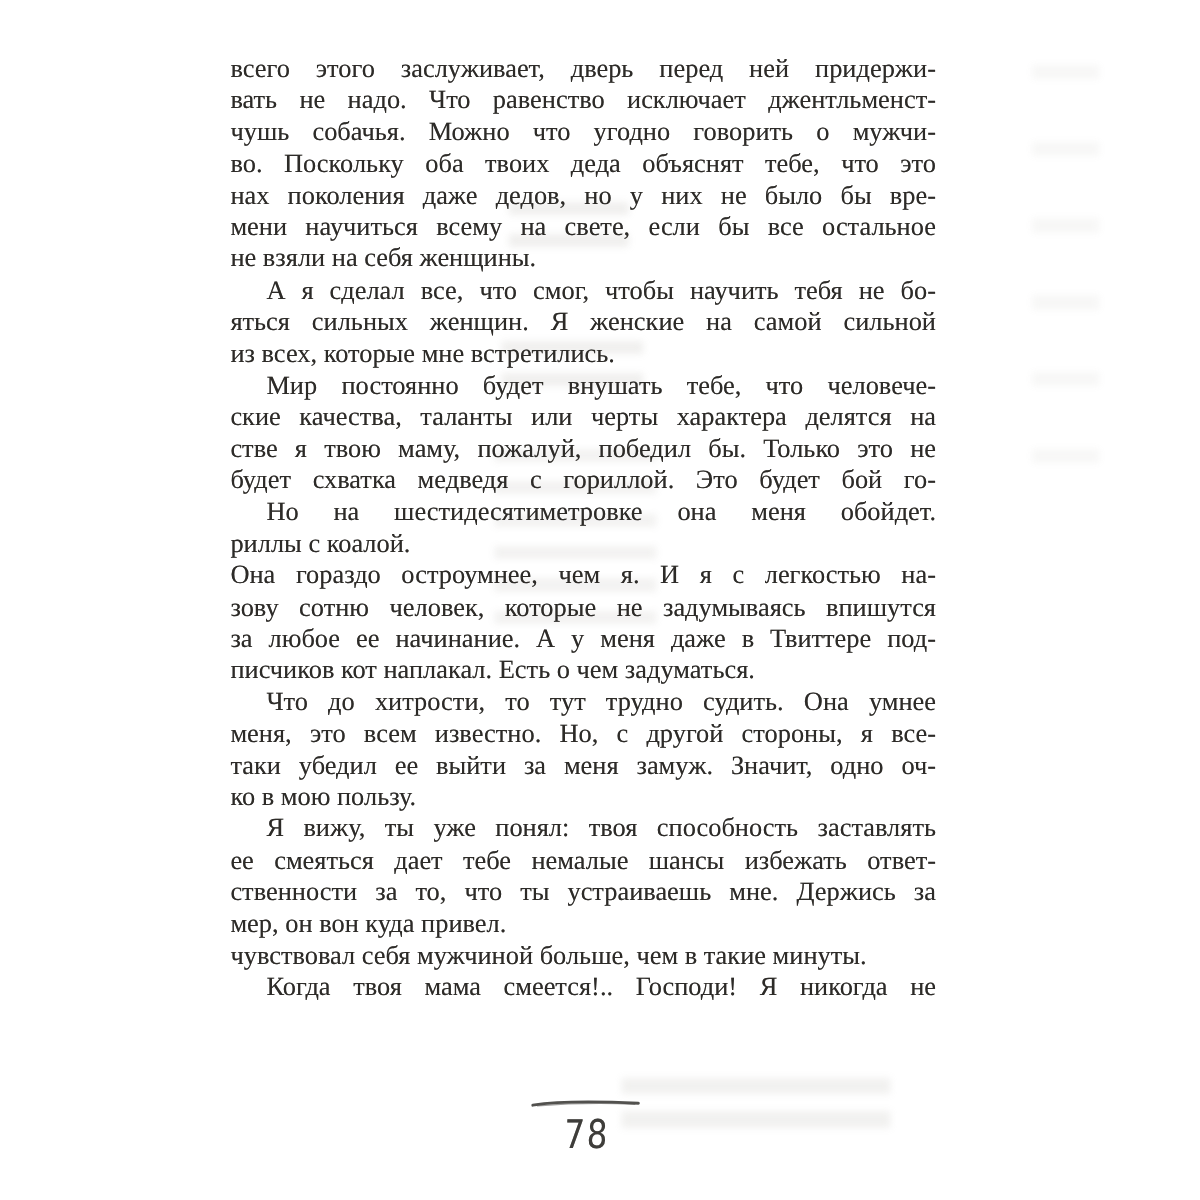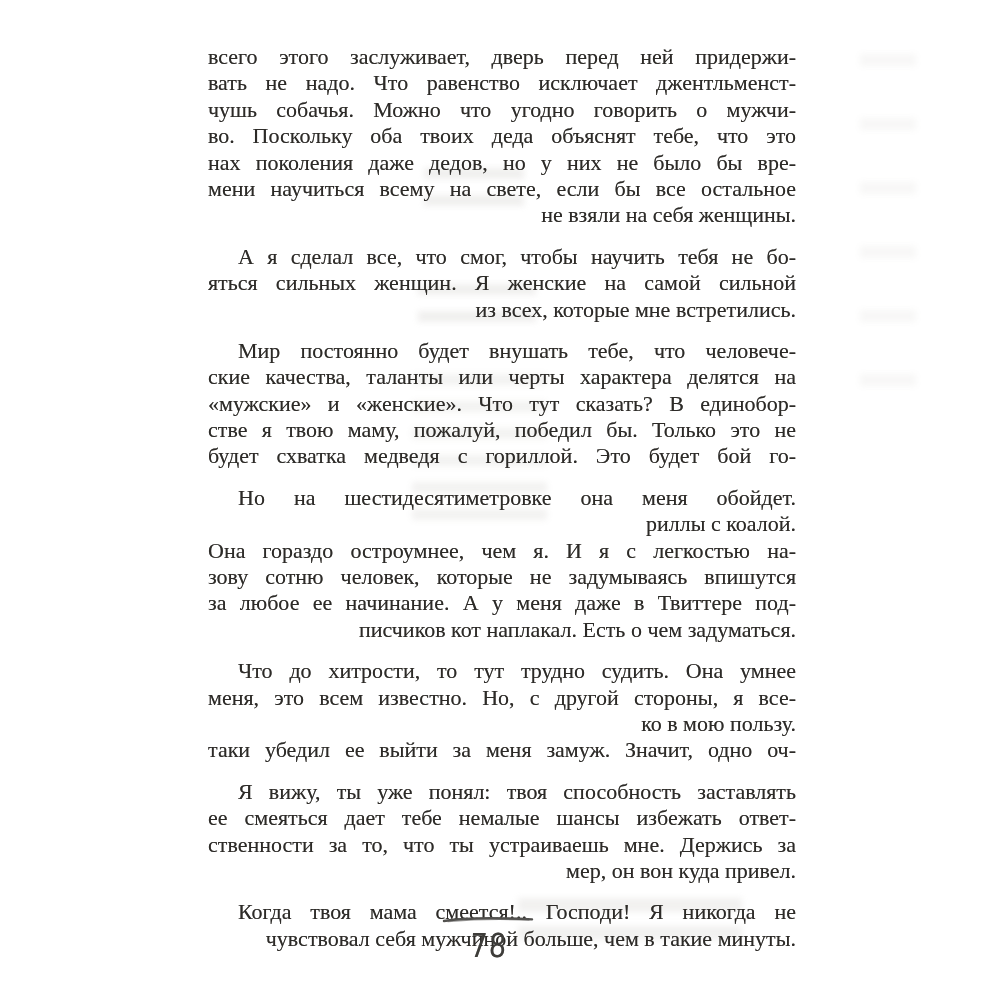--- a/index.html
+++ b/index.html
@@ -12,40 +12,39 @@
     height: 1000px;
     background: #ffffff;
     position: relative;
     overflow: hidden;
     font-family: "Liberation Serif", serif;
   }
 
   
   .text-block {
     position: absolute;
-    left: 208px;
+    left: 192px;
     top: 44px;
     width: 588px;
     color: #2d2b28;
     font-size: 22px;
     line-height: 26.4px;
     text-shadow: 0 0 0.5px rgba(45,43,40,0.55);
   }
   .line {
     height: 26.4px;
     overflow: hidden;
-    text-align: right;
+    text-align: left;
   }
   .line.j {
     text-align: justify;
     text-align-last: justify;
   }
   .line.indent {
     padding-left: 30px;
-    margin-top: 15px;
   }
 
   
   .footer-divider {
     position: absolute;
     left: 441px;
     top: 915px;
     width: 94px;
     height: 10px;
   }
@@ -114,38 +113,37 @@
     <div class="line j">чушь собачья. Можно что угодно говорить о мужчи-</div>
     <div class="line j">во. Поскольку оба твоих деда объяснят тебе, что это</div>
     <div class="line j">нах поколения даже дедов, но у них не было бы вре-</div>
     <div class="line j">мени научиться всему на свете, если бы все остальное</div>
     <div class="line">не взяли на себя женщины.</div>
     <div class="line j indent">А я сделал все, что смог, чтобы научить тебя не бо-</div>
     <div class="line j">яться сильных женщин. Я женские на самой сильной</div>
     <div class="line">из всех, которые мне встретились.</div>
     <div class="line j indent">Мир постоянно будет внушать тебе, что человече-</div>
     <div class="line j">ские качества, таланты или черты характера делятся на</div>
-    <div class="line j">«мужские» и «женские». Что тут сказать? В единобор-</div>
     <div class="line j">стве я твою маму, пожалуй, победил бы. Только это не</div>
     <div class="line j">будет схватка медведя с гориллой. Это будет бой го-</div>
     <div class="line j indent">Но на шестидесятиметровке она меня обойдет.</div>
     <div class="line">риллы с коалой.</div>
     <div class="line j">Она гораздо остроумнее, чем я. И я с легкостью на-</div>
     <div class="line j">зову сотню человек, которые не задумываясь впишутся</div>
     <div class="line j">за любое ее начинание. А у меня даже в Твиттере под-</div>
     <div class="line">писчиков кот наплакал. Есть о чем задуматься.</div>
     <div class="line j indent">Что до хитрости, то тут трудно судить. Она умнее</div>
     <div class="line j">меня, это всем известно. Но, с другой стороны, я все-</div>
+    <div class="line j">таки убедил ее выйти за меня замуж. Значит, одно оч-</div>
     <div class="line">ко в мою пользу.</div>
-    <div class="line j">таки убедил ее выйти за меня замуж. Значит, одно оч-</div>
     <div class="line j indent">Я вижу, ты уже понял: твоя способность заставлять</div>
     <div class="line j">ее смеяться дает тебе немалые шансы избежать ответ-</div>
     <div class="line j">ственности за то, что ты устраиваешь мне. Держись за</div>
     <div class="line">мер, он вон куда привел.</div>
+    <div class="line">чувствовал себя мужчиной больше, чем в такие минуты.</div>
     <div class="line j indent">Когда твоя мама смеется!.. Господи! Я никогда не</div>
-    <div class="line">чувствовал себя мужчиной больше, чем в такие минуты.</div>
   </div>
 
 <svg class="footer-divider" viewBox="0 0 94 10" xmlns="http://www.w3.org/2000/svg">
   <path d="M3 6 C 22 3, 54 2.6, 91 4.4" fill="none" stroke="#52514e" stroke-width="2.4" stroke-linecap="round"></path>
   <path d="M7 6.6 C 32 4.6, 66 4.2, 88 5.2" fill="none" stroke="#52514e" stroke-width="1.1" stroke-linecap="round" opacity="0.55"></path>
 </svg>
 <div class="page-number">78</div>
 
 </body></html>

